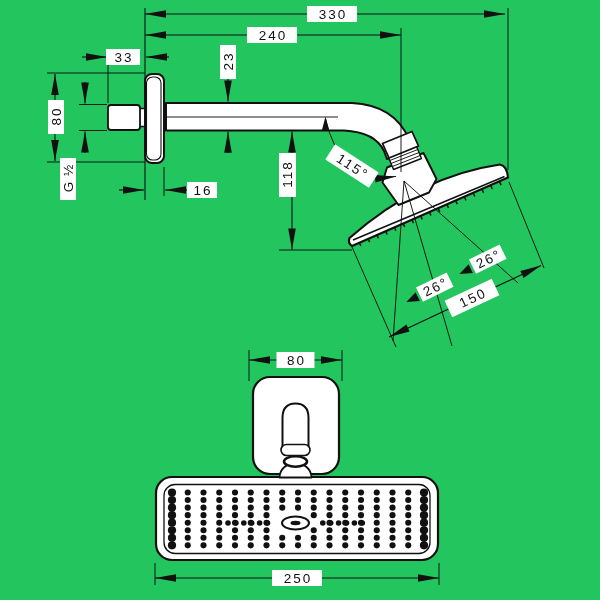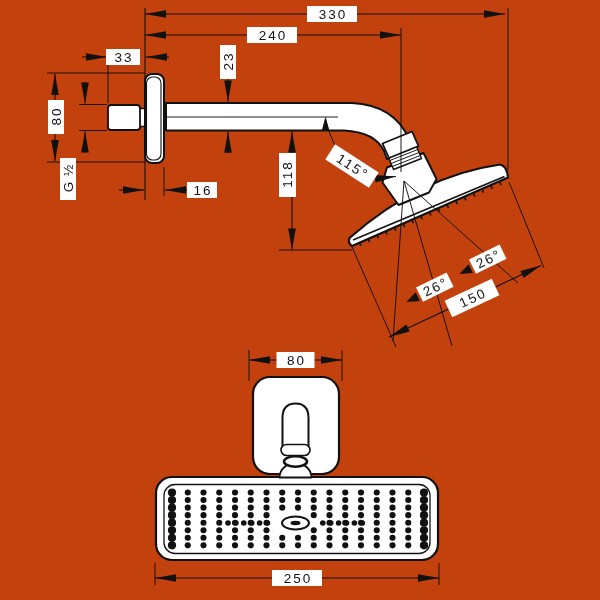--- a/index.html
+++ b/index.html
@@ -1,16 +1,16 @@
 <!DOCTYPE html>
 <html><head>
 <meta charset="utf-8">
 <style>
   html,body{margin:0;padding:0;background:#ffffff;}
-  #stage{position:relative;width:600px;height:600px;background:#c2410c;overflow:hidden;}
+  #stage{position:relative;width:600px;height:600px;background:#22c55e;overflow:hidden;}
   svg{display:block;}
   svg text{font-family:"Liberation Sans","DejaVu Sans",sans-serif;font-size:13.5px;letter-spacing:2px;fill:#111111;}
   .lbl-bg{fill:#ffffff;stroke:none;}
   .outline{fill:#ffffff;stroke:#111111;stroke-width:2;stroke-linejoin:round;}
   .outline-thin{fill:none;stroke:#111111;stroke-width:1.3;stroke-linejoin:round;}
   .dim{fill:none;stroke:#111111;stroke-width:1.1;}
   .thin{fill:none;stroke:#111111;stroke-width:0.95;}
   .arrhead{fill:#111111;stroke:none;}
 </style>
 </head>

